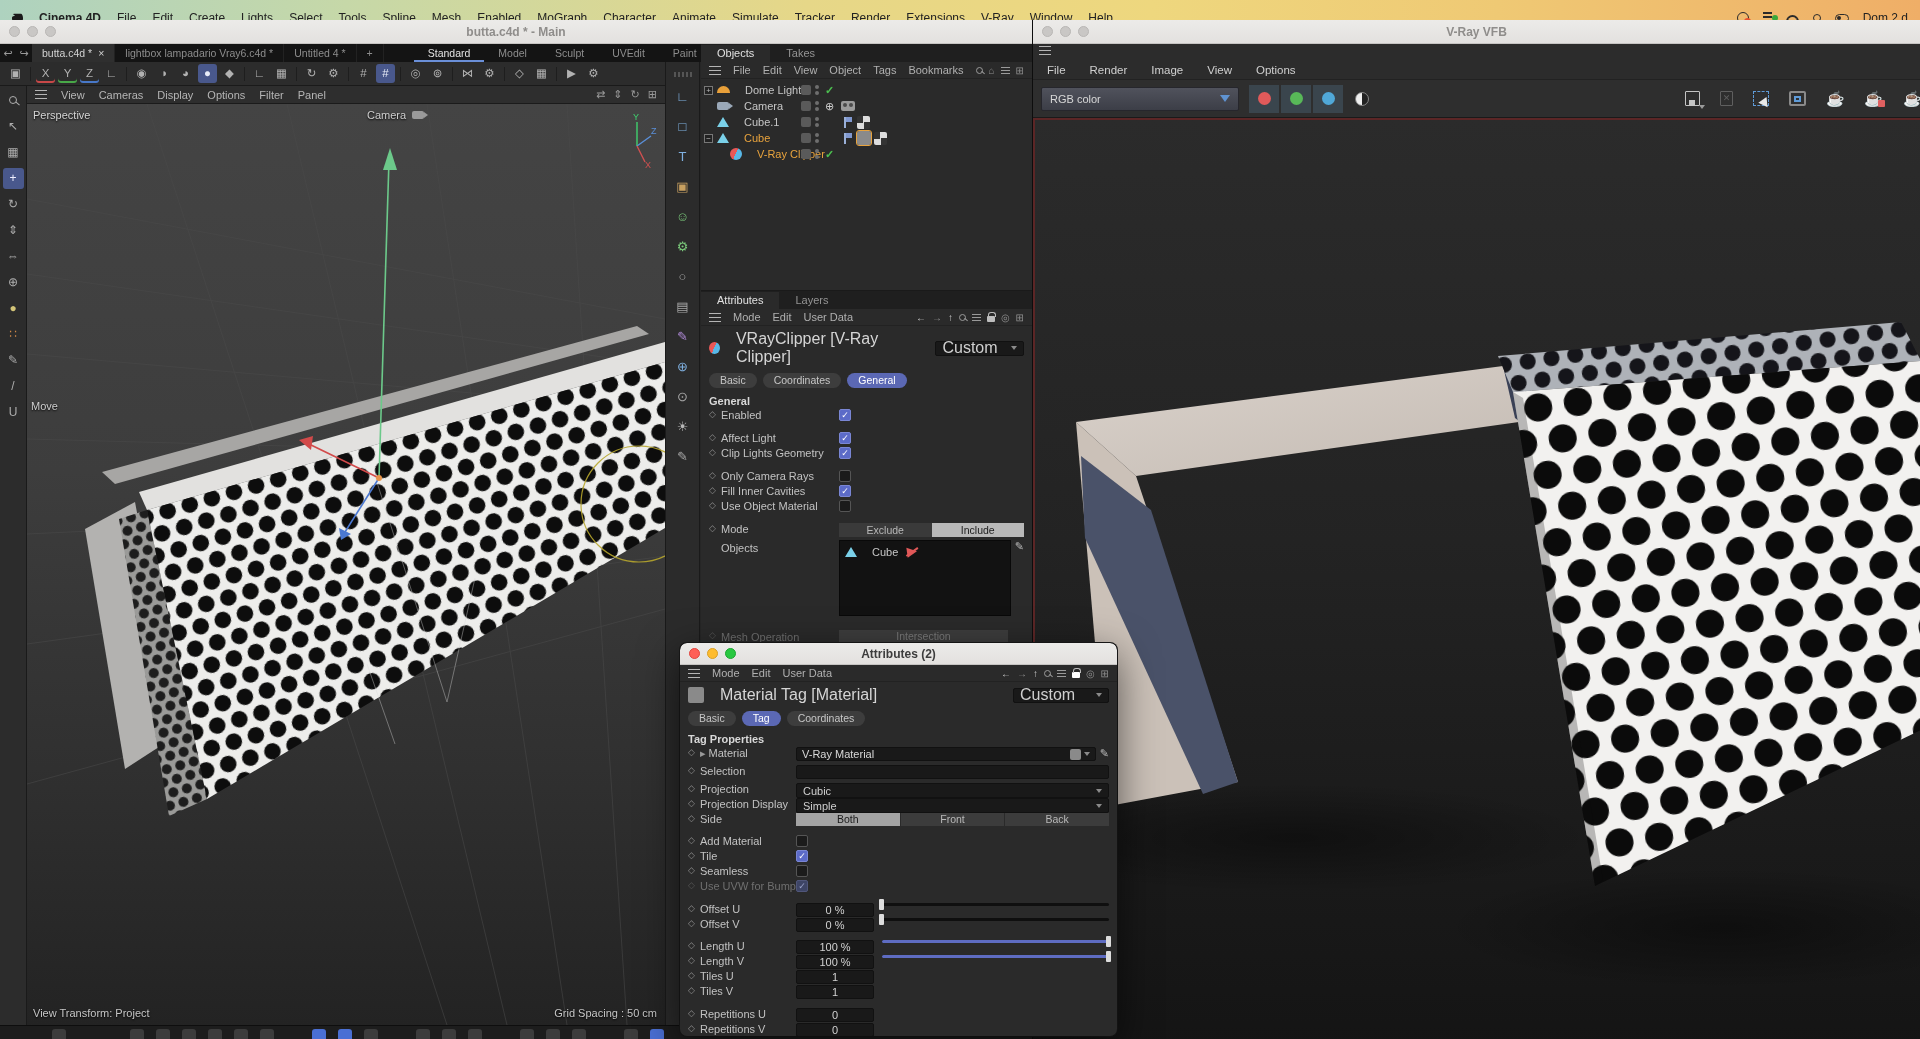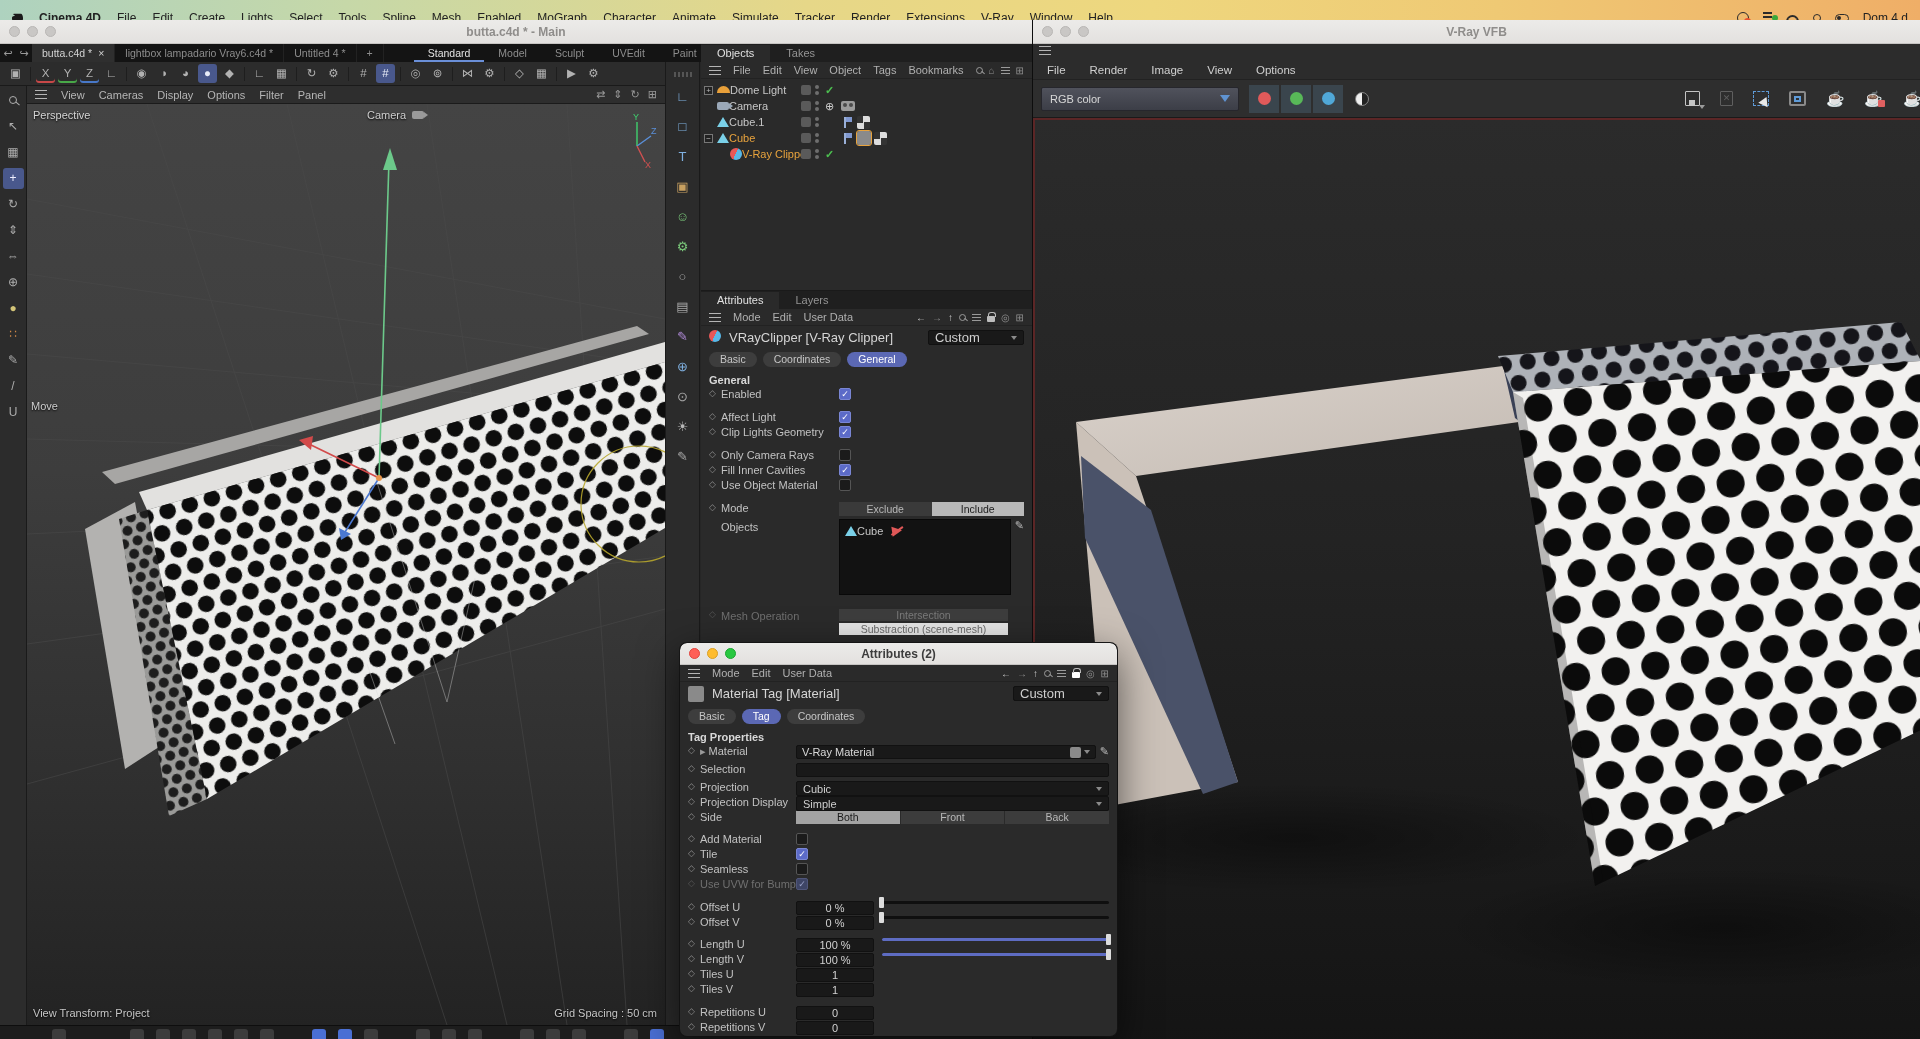--- a/index.html
+++ b/index.html
@@ -93,21 +93,21 @@
 .pmenu{height:17px;display:flex;align-items:center;gap:12px;padding:0 8px;font-size:11px;color:#b0b0b0;border-bottom:1px solid #222}
 .pmenu .ric{margin-left:auto;display:flex;gap:6px;align-items:center;color:#8f8f8f;font-size:10px}
 .mag2{position:relative;width:7px;height:7px;border:1.2px solid #9a9a9a;border-radius:50%;display:inline-block}
 .mag2::after{content:"";position:absolute;width:4px;height:1.2px;background:#9a9a9a;right:-3px;bottom:-1px;transform:rotate(40deg)}
 .bars{width:9px;height:7px;background:repeating-linear-gradient(#9a9a9a 0 1px,transparent 1px 3px)}
 .lockic{width:8px;height:6px;background:#bdbdbd;border-radius:1px;position:relative;margin-top:3px}
 .lockic::before{content:"";position:absolute;left:1px;top:-4px;width:6px;height:4px;border:1.2px solid #bdbdbd;border-bottom:none;border-radius:3px 3px 0 0}
 
 
 .orow{position:relative;height:16px;display:flex;align-items:center;font-size:11px;color:#c6c6c6}
-.orow .nm{margin-left:0;white-space:nowrap}
+.orow .nm{margin-left:15px;white-space:nowrap}
 .orow .nm.sel{color:#e8a33d}
 .expander{width:9px;height:9px;border:1px solid #777;color:#bbb;font-size:8px;line-height:7px;text-align:center;margin-left:3px;background:#222}
 .oicon{margin-left:4px}
 .dome{width:13px;height:7px;background:#e8a03a;border-radius:13px 13px 0 0;margin-top:-2px}
 .pyr{width:0;height:0;border-left:6px solid transparent;border-right:6px solid transparent;border-bottom:10px solid #7ad0e8}
 .clipsph{width:12px;height:12px;border-radius:50%;background:linear-gradient(115deg,#e85858 48%,#58b8e8 48%)}
 .camobj{width:12px;height:8px;background:#9aa8b8;border-radius:2px;position:relative}
 .camobj::after{content:"";position:absolute;right:-4px;top:1px;border-left:4px solid #9aa8b8;border-top:3px solid transparent;border-bottom:3px solid transparent}
 .osq{position:absolute;left:100px;width:10px;height:10px;background:#5a5a5a;border-radius:2px}
 .odots{position:absolute;left:114px;display:flex;flex-direction:column;gap:2px}
@@ -118,21 +118,21 @@
 .tflag{position:relative;width:13px;height:13px}
 .tflag::before{content:"";position:absolute;left:3px;top:1px;width:1.5px;height:11px;background:#9ab0d8}
 .tflag::after{content:"";position:absolute;left:5px;top:1px;width:6px;height:5px;background:#8098d0}
 .tchk{width:13px;height:13px;border-radius:2px;background:conic-gradient(#ddd 25%,#333 0 50%,#ddd 0 75%,#333 0)}
 .tdot{width:14px;height:14px;border-radius:2px;background:#777 radial-gradient(circle at 3px 3px,#111 1.5px,transparent 2px),#777 radial-gradient(circle at 9px 8px,#111 1.5px,transparent 2px);background-color:#8a8a8a}
 .tdot.sel{outline:1.5px solid #e8a33d}
 .tcam{width:14px;height:10px;background:#9a9a9a;border-radius:2px;position:relative}
 .tcam::after{content:"";position:absolute;left:2px;top:2px;width:4px;height:4px;border-radius:50%;background:#4a4a4a;box-shadow:6px 0 0 #4a4a4a}
 
 
-.objrow{display:flex;gap:8px;padding:4px 8px;font-size:13px;color:#d5d5d5}
+.objrow{display:flex;align-items:center;gap:16px;padding:4px 8px;font-size:16px;color:#d5d5d5}
 .dd{height:15px;background:#191919;border:1px solid #111;border-radius:2px;display:flex;align-items:center;padding:0 6px;color:#cfcfcf;position:relative}
 .dd .car{margin-left:auto;border-left:3.5px solid transparent;border-right:3.5px solid transparent;border-top:4px solid #8a8a8a}
 .pills{display:flex;gap:6px;padding:3px 8px}
 .pill{height:15px;line-height:15px;padding:0 11px;border-radius:8px;background:#3d3d3d;color:#c6c6c6;font-size:10.5px}
 .pill.on{background:#5b68b4;color:#fff}
 .sect{font-weight:bold;color:#d8d8d8;padding:4px 8px 2px;font-size:11px}
 .arow{display:flex;align-items:flex-start;height:15px;padding:0 8px;font-size:11px;color:#c2c2c2}
 .arow.dis{color:#6f6f6f}
 .dmd{width:12px;color:#8a8a8a;font-size:9px;flex:0 0 12px}
 .dmd::before{content:"◇"}
@@ -222,21 +222,21 @@
   <span class="mb-item">Extensions</span>
   <span class="mb-item">V-Ray</span>
   <span class="mb-item">Window</span>
   <span class="mb-item">Help</span>
   <span id="mb-right">
     <span class="mi mi-rec"></span>
     <span class="mi mi-lvl"></span>
     <span class="mi mi-wifi"></span>
     <span class="mag"></span>
     <span class="mi mi-cc"></span>
-    <span>Dom 4 d</span>
+    <span>Dom 2 d</span>
   </span>
 </div>
 
 <div id="c4d">
   <div class="titlebar">
     <span class="lights">
       <i class="light"></i>
       <i class="light"></i>
       <i class="light"></i>
     </span>

